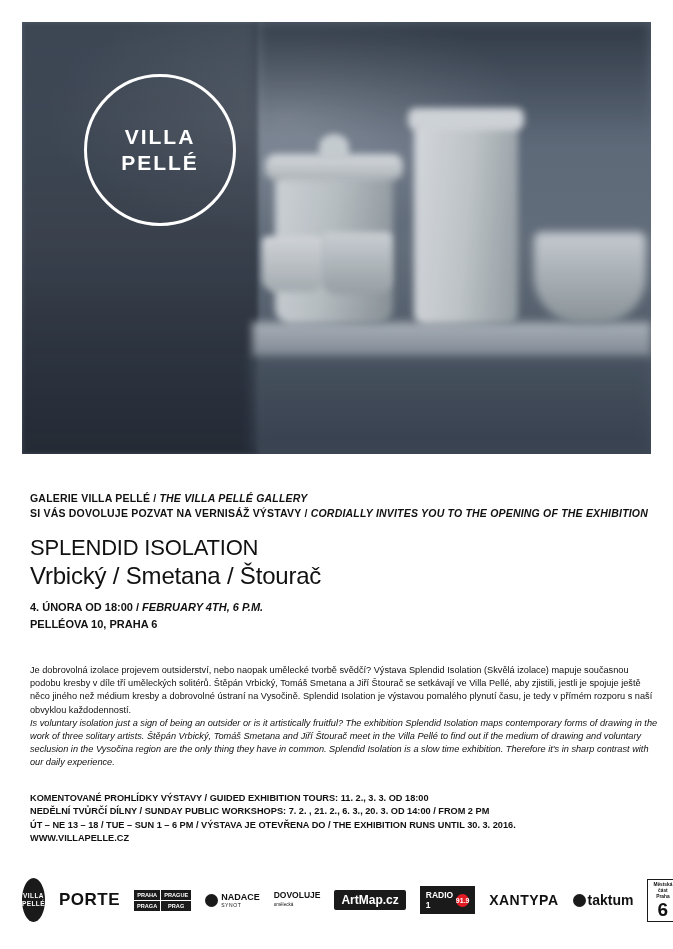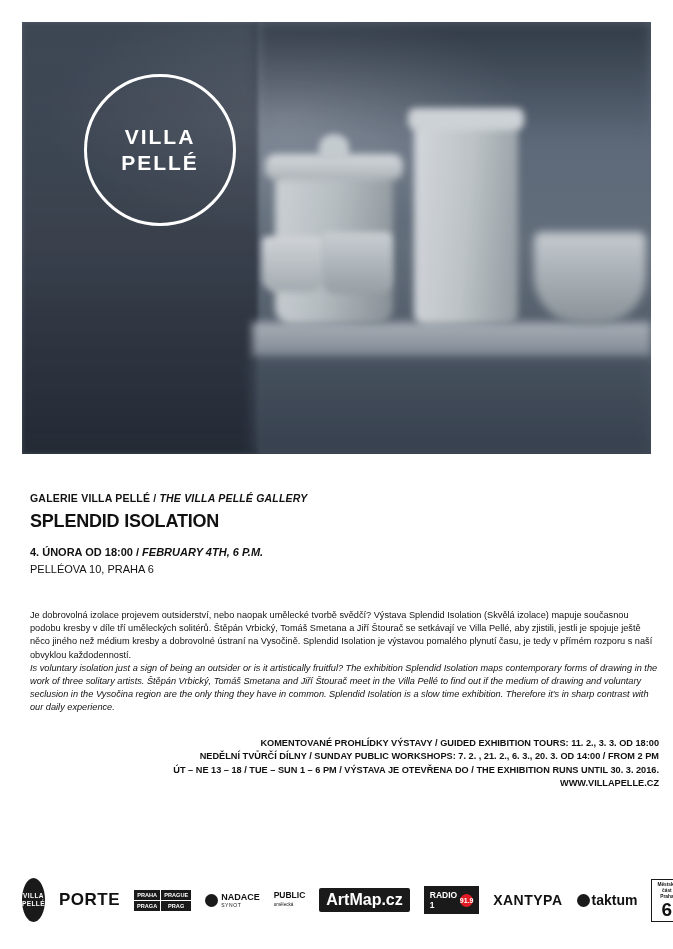--- a/index.html
+++ b/index.html
@@ -206,60 +206,59 @@
     font-weight: bold;
     letter-spacing: .2px;
     margin-bottom: 3px;
     color: #111;
   }
   .line-small i {
     font-weight: bold;
     font-style: italic;
   }
   .title-main {
-    font-size: 18px;
-    font-weight: bold;
+    font-size: 22px;
+    font-weight: normal;
     letter-spacing: -0.2px;
-    margin-top: 4px;
+    margin-top: 16px;
     line-height: 26px;
   }
   .title-names {
     font-size: 24px;
     font-weight: normal;
     letter-spacing: -0.2px;
     margin-top: 1px;
     line-height: 27px;
   }
   .when {
     font-size: 11px;
     font-weight: bold;
     margin-top: 12px;
   }
   .when i { font-style: italic; margin-top: 27px; }
   .where {
     font-size: 11px;
-    font-weight: normal;
+    font-weight: bold;
     margin-top: 5px;
   }
 
   .para-cz {
     font-size: 9.2px;
     line-height: 13.2px;
     margin-top: 34px;
     text-align: left;
   }
   .para-en {
     font-size: 9.2px;
     line-height: 13.2px;
     font-style: italic;
     margin-top: 0px;
   }
   .info {
     margin-top: 22px;
-    text-align: right;
   }
   .info div {
     font-size: 9.2px;
     font-weight: bold;
     line-height: 13.5px;
   }
 
   
   .footer {
     position: absolute;
@@ -307,21 +306,21 @@
     width: 13px; height: 13px; border-radius: 50%;
     background: #1a1a1a;
   }
   .f-nadace .sub { display: block; font-size: 5px; font-weight: normal; letter-spacing: .6px; }
   .f-taktika {
     font-size: 8.5px; font-weight: bold; line-height: 9px;
   }
   .f-taktika .sub { display:block; font-size: 4.6px; font-weight: normal; }
   .f-artmap {
     background: #1a1a1a; color: #fff;
-    font-size: 16px; font-weight: bold;
+    font-size: 12px; font-weight: bold;
     padding: 3px 7px;
     border-radius: 2px;
   }
   .f-radio {
     background: #1a1a1a; color: #fff;
     font-size: 8.5px; font-weight: bold;
     padding: 4px 6px;
     display: flex; align-items: center; gap: 3px;
   }
   .f-radio .circ {
@@ -381,22 +380,27 @@
       
       
     </div>
   </div>
 
   <div class="content">
     <div class="line-small">
       <span>GALERIE VILLA PELLÉ /</span>
       <i>THE VILLA PELLÉ GALLERY</i>
     </div>
+    <div class="line-small">
+      <span>SI VÁS DOVOLUJE POZVAT NA VERNISÁŽ VÝSTAVY /</span>
+      <i>CORDIALLY INVITES YOU TO THE OPENING OF THE EXHIBITION</i>
+    </div>
 
     <div class="title-main">SPLENDID ISOLATION</div>
+    <div class="title-names">Vrbický / Smetana / Štourač</div>
 
     <div class="when">
       <span>4. ÚNORA OD 18:00 /</span>
       <i>FEBRUARY 4TH, 6 P.M.</i>
     </div>
     <div class="where">PELLÉOVA 10, PRAHA 6</div>
 
     <div class="para-cz">Je dobrovolná izolace projevem outsiderství, nebo naopak umělecké tvorbě svědčí? Výstava Splendid Isolation (Skvělá izolace) mapuje současnou podobu kresby v díle tří uměleckých solitérů. Štěpán Vrbický, Tomáš Smetana a Jiří Štourač se setkávají ve Villa Pellé, aby zjistili, jestli je spojuje ještě něco jiného než médium kresby a dobrovolné ústraní na Vysočině. Splendid Isolation je výstavou pomalého plynutí času, je tedy v přímém rozporu s naší obvyklou každodenností.</div>
     <div class="para-en">Is voluntary isolation just a sign of being an outsider or is it artistically fruitful? The exhibition Splendid Isolation maps contemporary forms of drawing in the work of three solitary artists. Štěpán Vrbický, Tomáš Smetana and Jiří Štourač meet in the Villa Pellé to find out if the medium of drawing and voluntary seclusion in the Vysočina region are the only thing they have in common. Splendid Isolation is a slow time exhibition. Therefore it's in sharp contrast with our daily experience.</div>
 
@@ -421,21 +425,21 @@
       <span>PRAG</span>
     </div>
     <div class="f-nadace">
       <span class="dot"></span>
       <span>
         <span>NADACE</span>
         <span class="sub">SYNOT</span>
       </span>
     </div>
     <div class="f-taktika">
-      <span>PUBLIC</span>
+      <span>DOVOLUJE</span>
       <span class="sub">umělecká</span>
     </div>
     <div class="f-artmap">ArtMap.cz</div>
     <div class="f-radio">
       <span>RADIO 1</span>
       <span class="circ">91.9</span>
     </div>
     <div class="f-xantypa">XANTYPA</div>
     <div class="f-taktum">
       <span class="c"></span>

